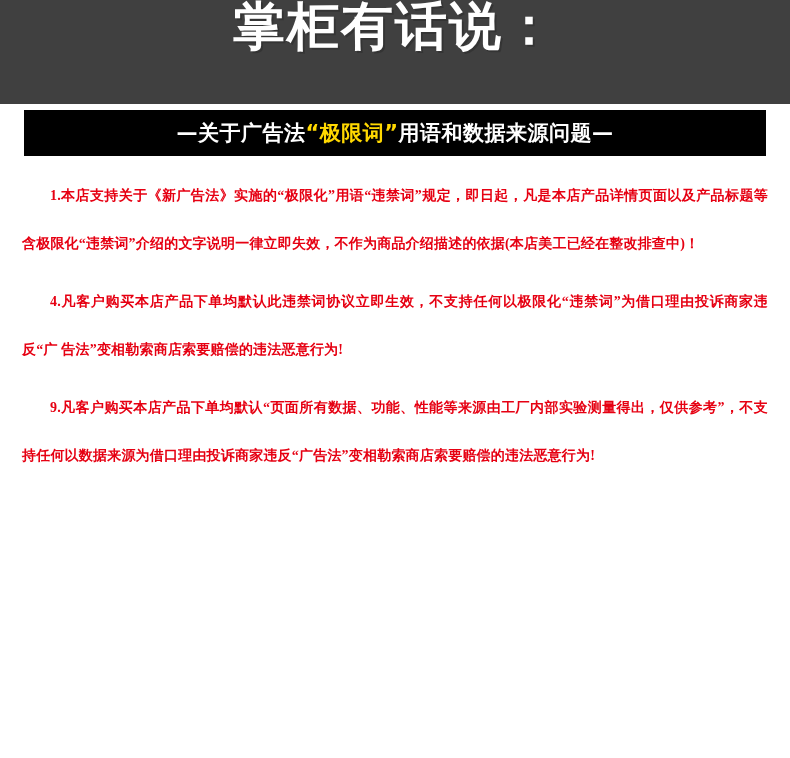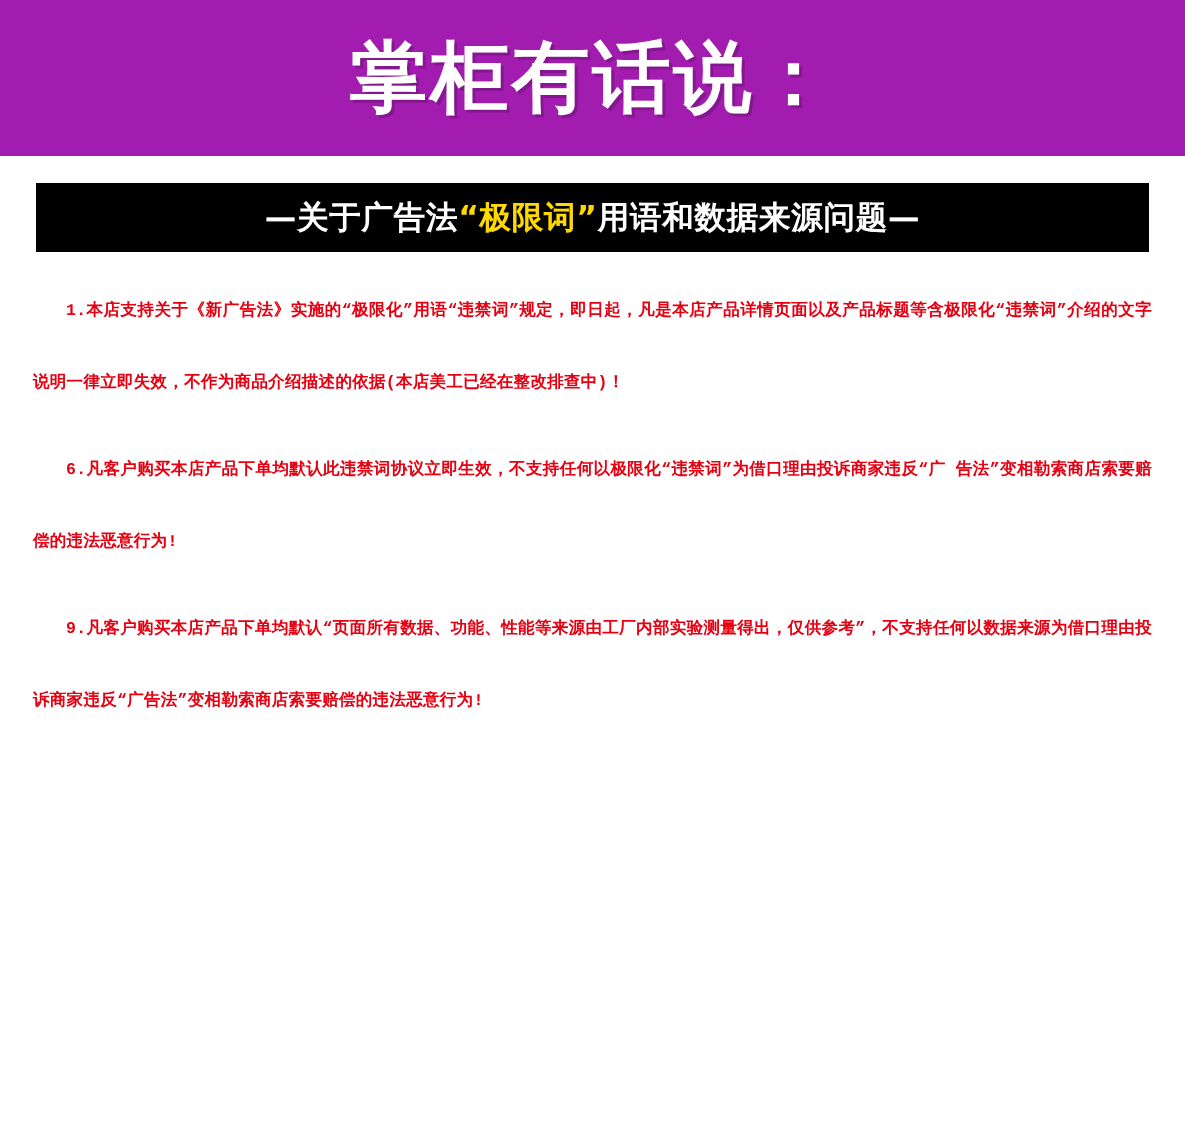--- a/index.html
+++ b/index.html
@@ -17,38 +17,38 @@
     position: relative;
     width: 790px;
     height: 758px;
     background: #ffffff;
     box-sizing: border-box;
   }
   
   .banner {
     width: 790px;
     height: 104px;
-    background: #a21caf;
+    background: #404040;
     display: flex;
-    align-items: center;
+    align-items: flex-start;
     justify-content: center;
     box-sizing: border-box;
   }
   .banner-title {
     color: #ffffff;
     font-family: "DejaVu Sans", sans-serif;
     font-weight: bold;
     font-size: 52px;
     letter-spacing: 2px;
     line-height: 1;
     text-shadow: 2px 2px 0 rgba(0,0,0,0.18);
   }
   
   .subbar-wrap {
-    padding: 18px 24px 0 24px;
+    padding: 6px 24px 0 24px;
     box-sizing: border-box;
   }
   .subbar {
     background: #000000;
     height: 46px;
     display: flex;
     align-items: center;
     justify-content: center;
     box-sizing: border-box;
   }
@@ -63,23 +63,23 @@
   .subbar-text .hl {
     color: #ffd800;
   }
   
   .content {
     padding: 16px 22px 0 22px;
     box-sizing: border-box;
   }
   .para {
     color: #e60012;
-    font-family: Liberation Mono, monospace;
+    font-family: Liberation Serif, serif;
     font-weight: bold;
-    font-size: 11px;
+    font-size: 14px;
     line-height: 48px;
     letter-spacing: 0.2px;
     margin: 0 0 6px 0;
     text-align: justify;
     text-justify: inter-ideograph;
   }
   .para.indent {
     text-indent: 2em;
   }
   .spacer-sm { height: 4px; }
@@ -96,19 +96,19 @@
 
   <div class="subbar-wrap">
     <div class="subbar">
       <div class="subbar-text"><span>—关于广告法</span><span class="hl">“极限词”</span><span>用语和数据来源问题—</span></div>
     </div>
   </div>
 
   <div class="content">
     <p class="para indent">1.本店支持关于《新广告法》实施的“极限化”用语“违禁词”规定，即日起，凡是本店产品详情页面以及产品标题等含极限化“违禁词”介绍的文字说明一律立即失效，不作为商品介绍描述的依据(本店美工已经在整改排查中)！</p>
     <div class="spacer-sm"></div>
-    <p class="para indent">6.凡客户购买本店产品下单均默认此违禁词协议立即生效，不支持任何以极限化“违禁词”为借口理由投诉商家违反“广 告法”变相勒索商店索要赔偿的违法恶意行为!</p>
+    <p class="para indent">4.凡客户购买本店产品下单均默认此违禁词协议立即生效，不支持任何以极限化“违禁词”为借口理由投诉商家违反“广 告法”变相勒索商店索要赔偿的违法恶意行为!</p>
     <div class="spacer-sm"></div>
     <p class="para indent">9.凡客户购买本店产品下单均默认“页面所有数据、功能、性能等来源由工厂内部实验测量得出，仅供参考”，不支持任何以数据来源为借口理由投诉商家违反“广告法”变相勒索商店索要赔偿的违法恶意行为!</p>
     <div class="spacer-md"></div>
   </div>
 
 </div>
 
 </body></html>

